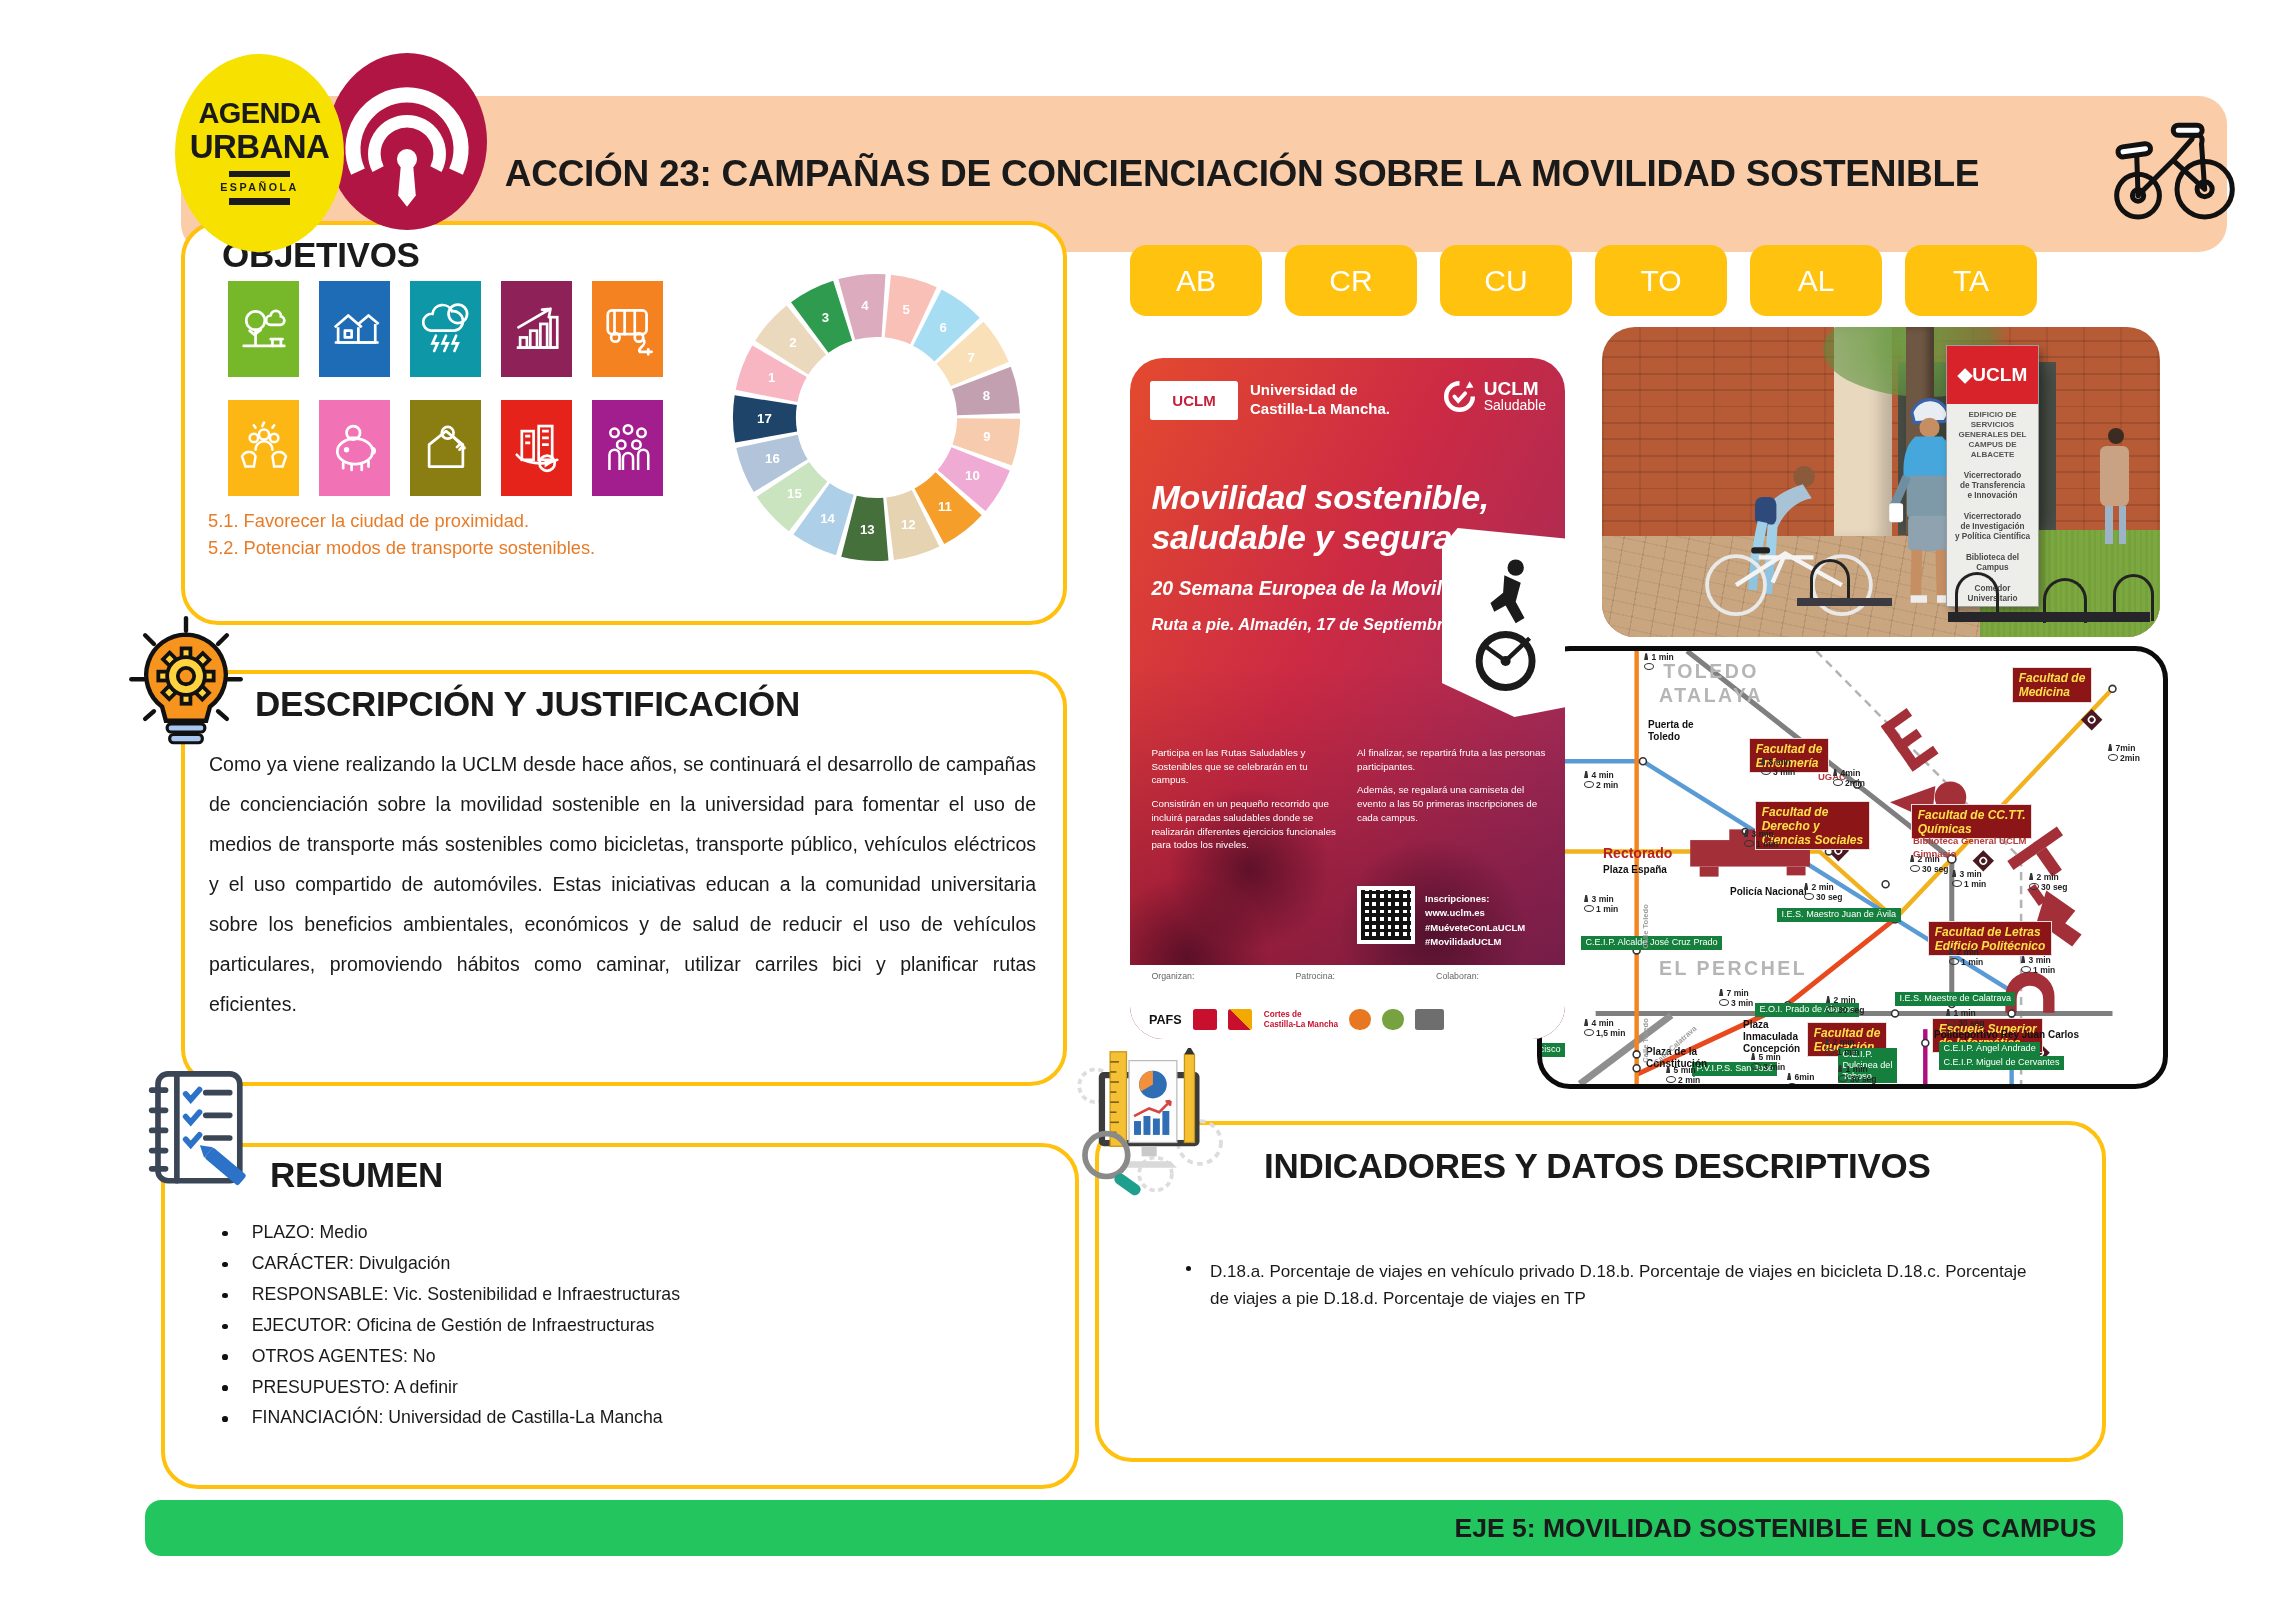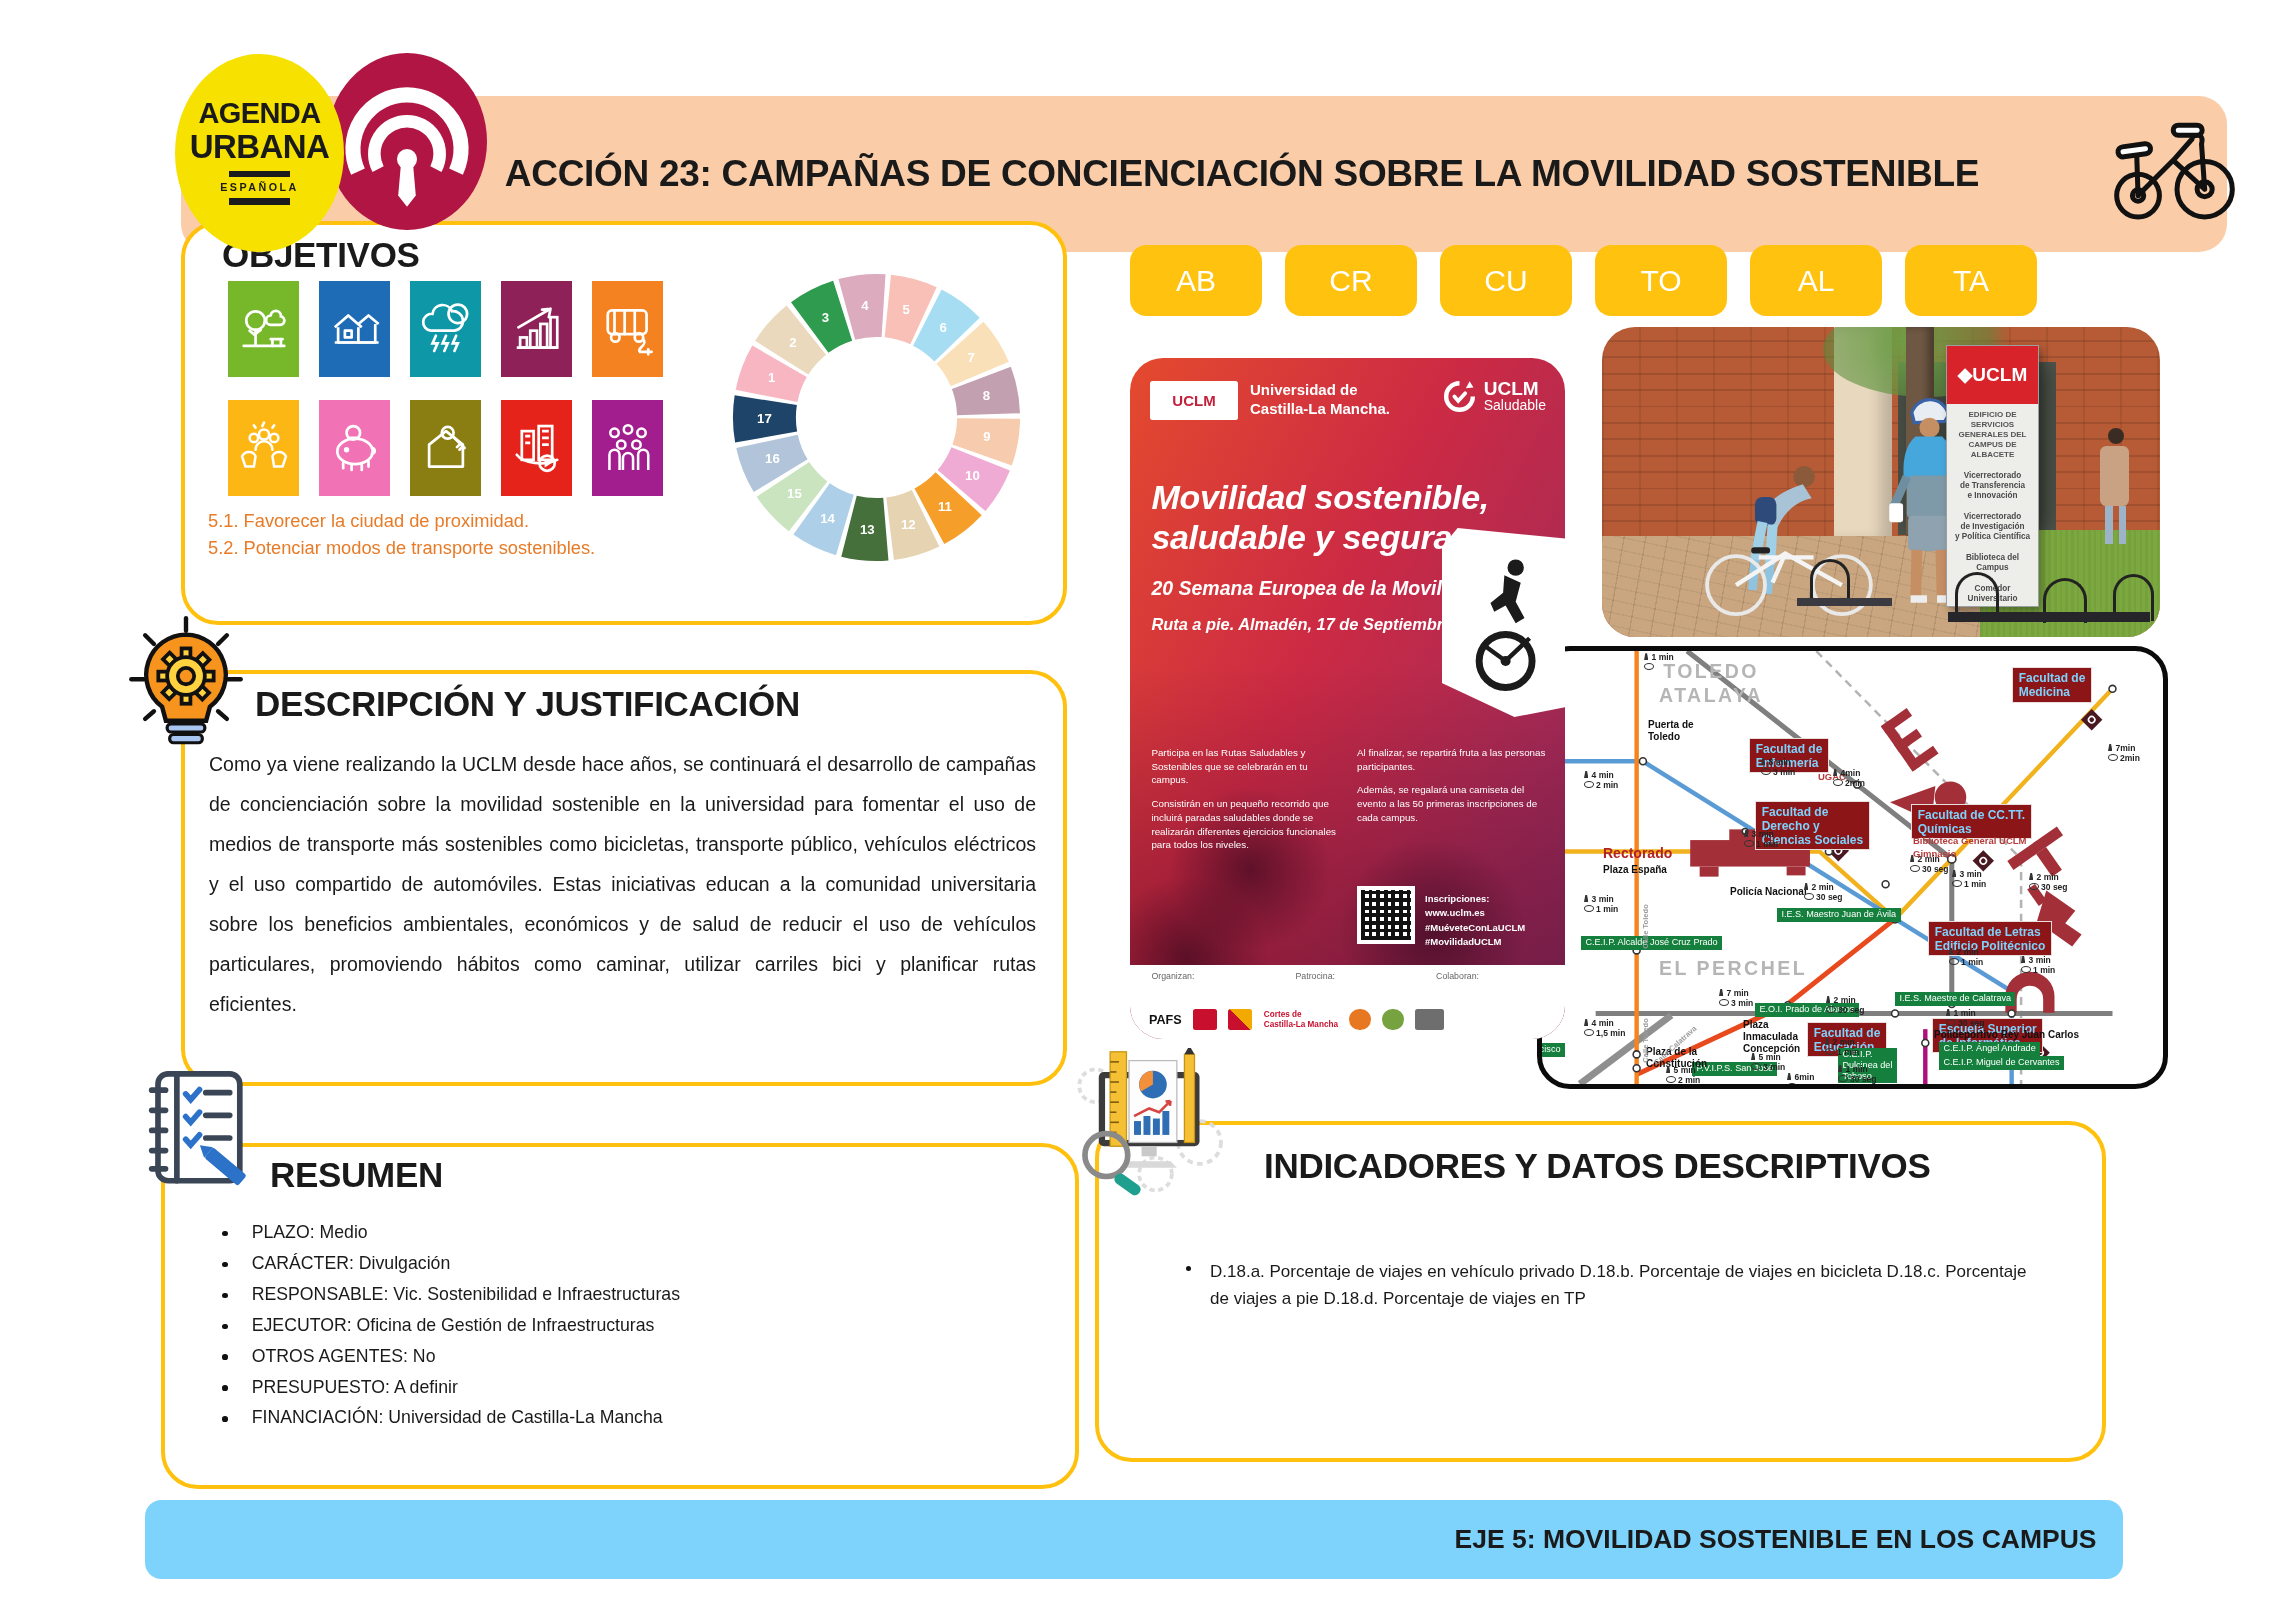--- a/index.html
+++ b/index.html
@@ -85,41 +85,41 @@
   #map svg{position:absolute;left:0;top:0;}
   .l-orange{stroke:#F5841F;stroke-width:7;fill:none;}
   .l-blue{stroke:#5B9BD5;stroke-width:7;fill:none;}
   .l-yellow{stroke:#F2B21D;stroke-width:7;fill:none;}
   .l-gray{stroke:#7F7F7F;stroke-width:8;fill:none;}
   .l-gray2{stroke:#8f8f8f;stroke-width:11;fill:none;}
   .l-red{stroke:#E8491D;stroke-width:8;fill:none;}
   .l-dash{stroke:#B3B3B3;stroke-width:4;fill:none;stroke-dasharray:13 9;}
   .l-magenta{stroke:#AE0F7E;stroke-width:7;fill:none;}
   .map-area{position:absolute;color:#B5B5B5;font-size:19.5px;font-weight:800;letter-spacing:2.5px;white-space:pre-line;text-align:center;line-height:1.25;}
-  .fac-label{position:absolute;background:#8C1518;color:#7dd3fc;font-size:12px;font-weight:800;line-height:1.18;
-    padding:2.5px 5.7px;white-space:pre-line;border:0.6px solid #e9dede;}
+  .fac-label{position:absolute;background:#8C1518;color:#fde047;font-size:12px;font-weight:800;line-height:1.18;
+    padding:2.5px 5.7px;white-space:pre-line;border:0.6px solid #e9dede;font-style:italic;}
   .sch-label{position:absolute;background:#15803d;color:#fff;font-size:9.1px;font-weight:400;line-height:1.2;
     padding:1.3px 4.4px;white-space:pre-line;}
   .plc-label{position:absolute;color:#111;font-size:10px;font-weight:700;line-height:1.2;white-space:pre-line;}
   .sub-label{position:absolute;color:#B73B3B;font-size:9.5px;font-weight:700;white-space:pre-line;}
   .time-label{position:absolute;color:#222;font-size:8.5px;font-weight:600;line-height:1.2;white-space:nowrap;}
   .time-label .w::before{content:"";display:inline-block;width:4.4px;height:7px;background:#333;margin-right:3.2px;clip-path:polygon(30% 0,70% 0,100% 100%,0 100%);}
   .time-label .b::before{content:"";display:inline-block;width:8.2px;height:5px;border:1.3px solid #333;border-radius:50%;margin-right:1.9px;}
   #map-rectorado{position:absolute;color:#B22222;font-size:14px;font-weight:800;}
   .street{position:absolute;color:#9a9a9a;font-size:7.6px;font-weight:700;}
   
   #desc-par{font-size:19.5px;line-height:40px;text-align:justify;}
   .brow{display:flex;gap:24px;margin-bottom:9.5px;}
   .brow .dot{width:5.7px;height:5.7px;border-radius:50%;background:#111;margin-top:8.8px;flex:0 0 auto;}
   .brow .btext{font-size:17.7px;line-height:21.4px;}
   #ind-bullet{display:flex;gap:19px;}
   #ind-bullet .dot{width:5px;height:5px;border-radius:50%;background:#111;margin-top:8.2px;flex:0 0 auto;}
   #ind-bullet .btext{font-size:17px;line-height:27px;width:839px;}
   
-  #footer-bar{left:145px;top:1500px;width:1978px;height:79px;background:#7dd3fc;border-radius:16.4px;
+  #footer-bar{left:145px;top:1500px;width:1978px;height:56px;background:#22c55e;border-radius:16.4px;
     display:flex;align-items:center;justify-content:flex-end;padding-right:26.5px;box-sizing:border-box;
     font-size:26.5px;font-weight:700;}
 </style>
 </head>
 <body>
 
 <div id="page">
 
   <div class="abs" id="header-bar"></div>
   <div class="abs" id="header-title">ACCIÓN 23: CAMPAÑAS DE CONCIENCIACIÓN SOBRE LA MOVILIDAD SOSTENIBLE</div>

